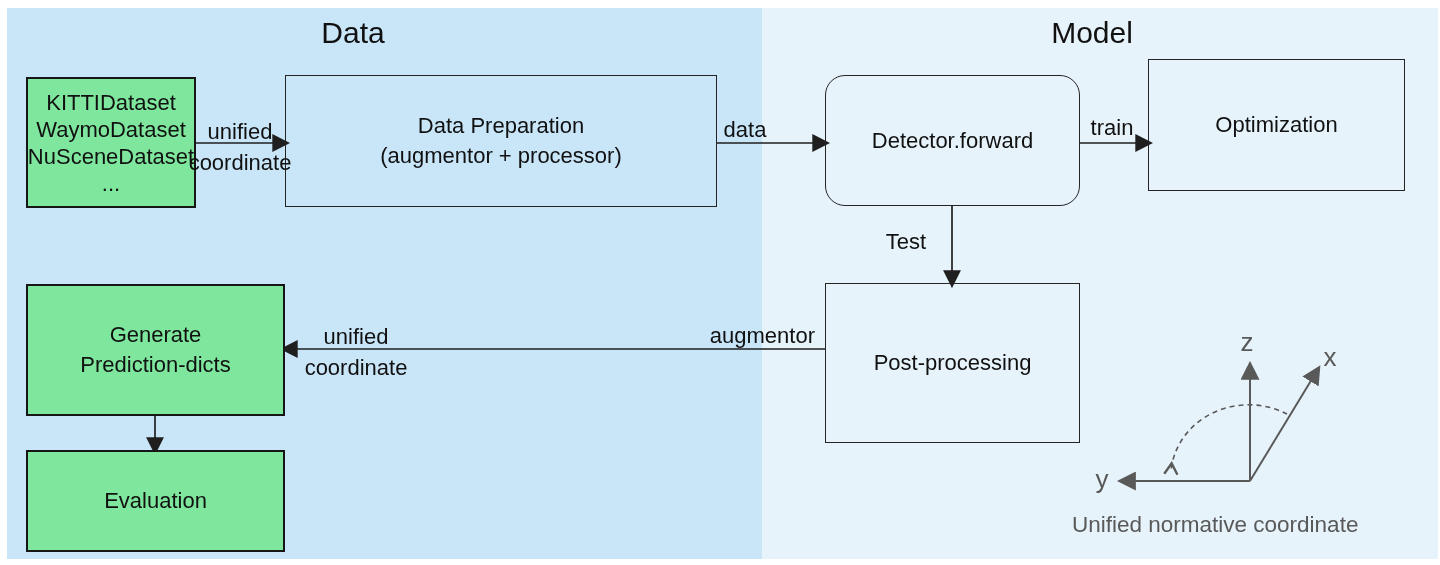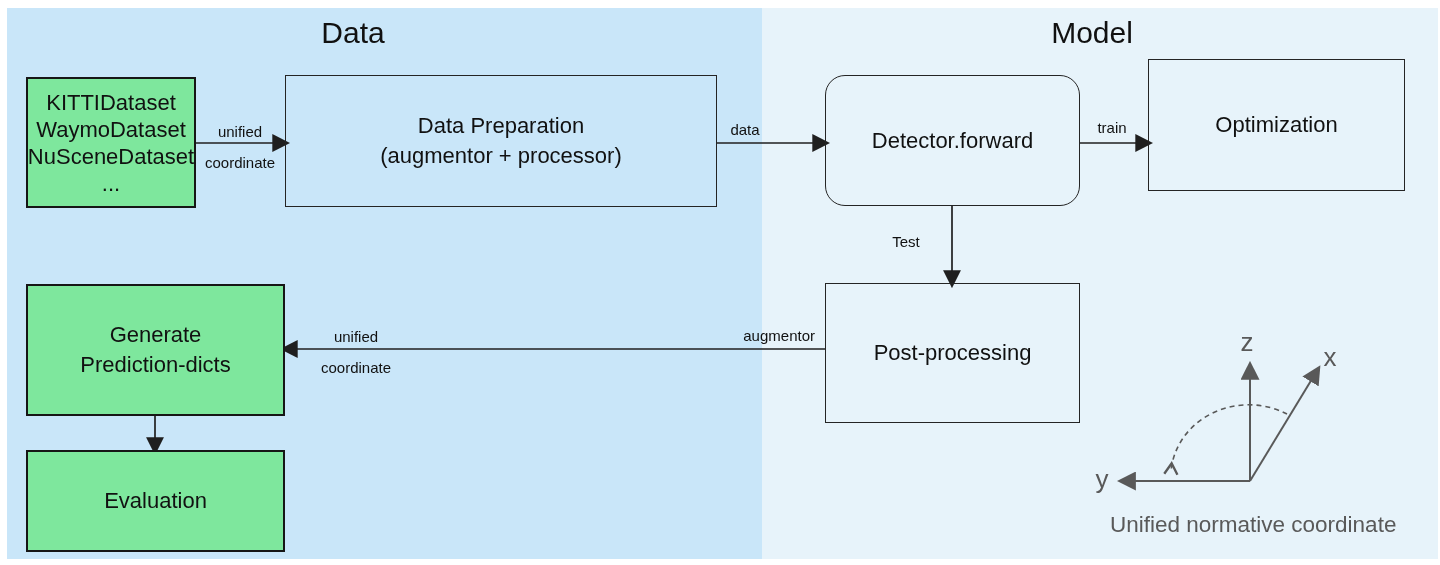--- a/index.html
+++ b/index.html
@@ -31,21 +31,21 @@
   .box{
     position:absolute;box-sizing:border-box;
     display:flex;flex-direction:column;align-items:center;justify-content:center;
     text-align:center;font-size:22px;line-height:28px;color:var(--ink);
   }
   .box.outline{border:1.6px solid var(--outline);}
   .box.green{border:2.8px solid #161616;background:var(--green);}
   .box .ln{display:block;line-height:28px;}
   .box.wide .ln{line-height:30px;}
   .lbl{
-    position:absolute;font-size:15px;line-height:31px;color:var(--ink);
+    position:absolute;font-size:22px;line-height:31px;color:var(--ink);
     white-space:nowrap;text-align:center;
   }
   .axis-lbl{
     position:absolute;width:40px;text-align:center;
     font-size:26px;line-height:1;color:var(--gray);
   }
   .axes-caption{
     position:absolute;font-size:22.5px;line-height:1.2;color:var(--gray);white-space:nowrap;
   }
 </style>
@@ -99,21 +99,21 @@
   </div>
 
   <div class="box outline" style="left:825px;top:75px;width:255px;height:131px;border-radius:20px;">
     <span class="ln">Detector.forward</span>
   </div>
 
   <div class="box outline" style="left:1148px;top:59px;width:257px;height:132px;">
     <span class="ln">Optimization</span>
   </div>
 
-  <div class="box outline wide" style="left:825px;top:283px;width:255px;height:140px;">
+  <div class="box outline wide" style="left:825px;top:283px;width:255px;height:160px;">
     <span class="ln">Post-processing</span>
   </div>
 
   <div class="box green wide" style="left:26px;top:284px;width:259px;height:132px;">
     <span class="ln">Generate</span>
     <span class="ln">Prediction-dicts</span>
   </div>
 
   <div class="box green" style="left:26px;top:450px;width:259px;height:102px;">
     <span class="ln">Evaluation</span>
@@ -133,15 +133,15 @@
   <div class="lbl" style="left:665px;top:320px;width:150px;text-align:right;">augmentor</div>
 
   <div class="lbl" style="left:286px;top:321px;width:140px;">
     <span class="ln" style="display:block;">unified</span>
     <span class="ln" style="display:block;">coordinate</span>
   </div>
 
   <div class="axis-lbl" style="left:1227px;top:329px;">z</div>
   <div class="axis-lbl" style="left:1310px;top:344px;">x</div>
   <div class="axis-lbl" style="left:1082px;top:466px;">y</div>
-  <div class="axes-caption" style="left:1072px;top:511px;margin-left:38px;">Unified normative coordinate</div>
+  <div class="axes-caption" style="left:1072px;top:511px;">Unified normative coordinate</div>
 
 </div>
 
 </body></html>

